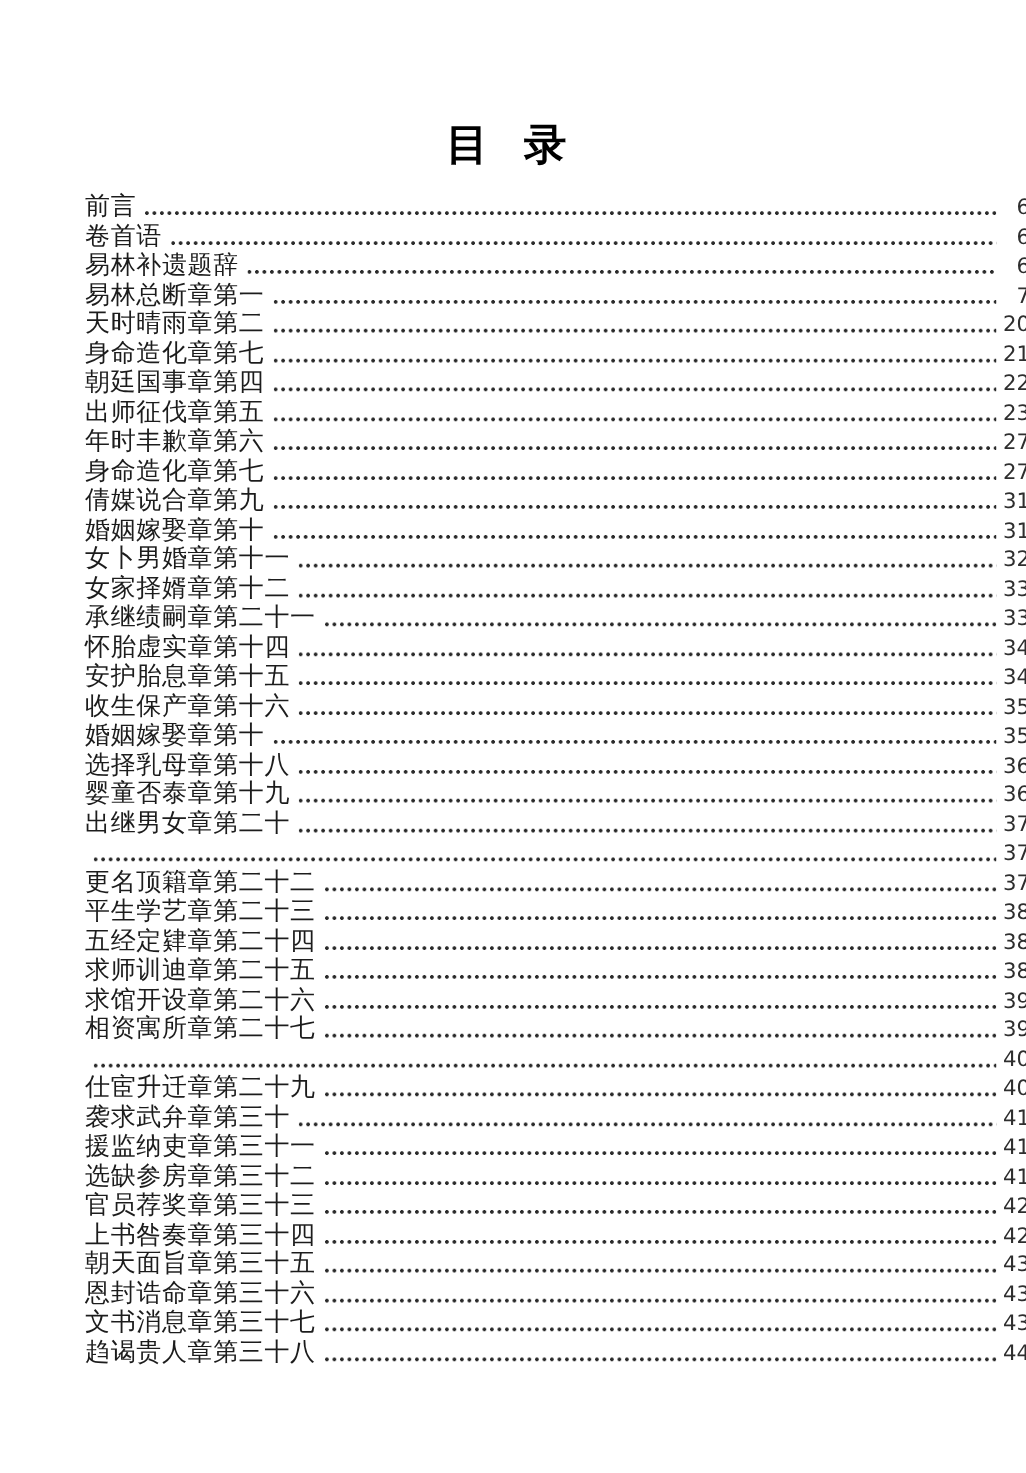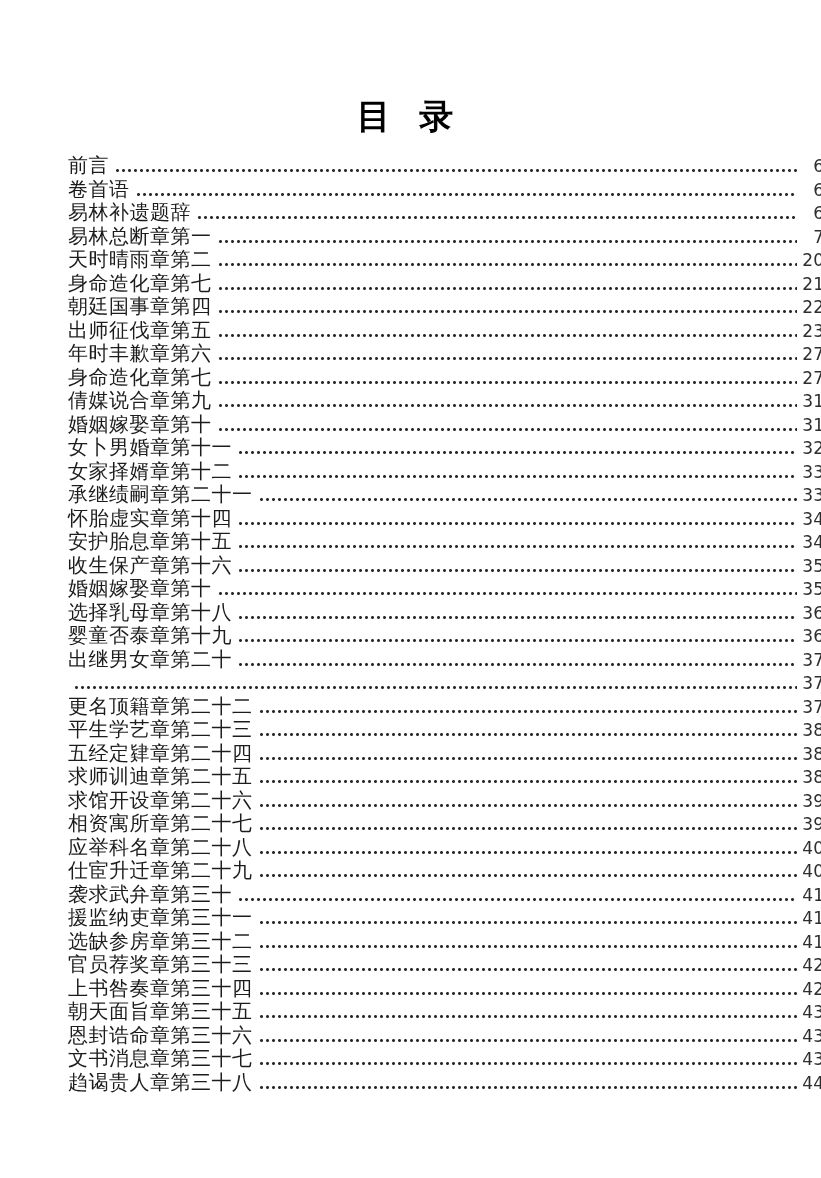--- a/index.html
+++ b/index.html
@@ -240,21 +240,20 @@
         <span class="toc-page">39</span>
       </div>
 
       <div class="toc-row">
         <span class="toc-label">相资寓所章第二十七</span>
         <span class="toc-leader"></span>
         <span class="toc-page">39</span>
       </div>
 
       <div class="toc-row">
-        <span class="toc-label">应举科名章第二十八</span>
         <span class="toc-leader"></span>
         <span class="toc-page">40</span>
       </div>
 
       <div class="toc-row">
         <span class="toc-label">仕宦升迁章第二十九</span>
         <span class="toc-leader"></span>
         <span class="toc-page">40</span>
       </div>
 

